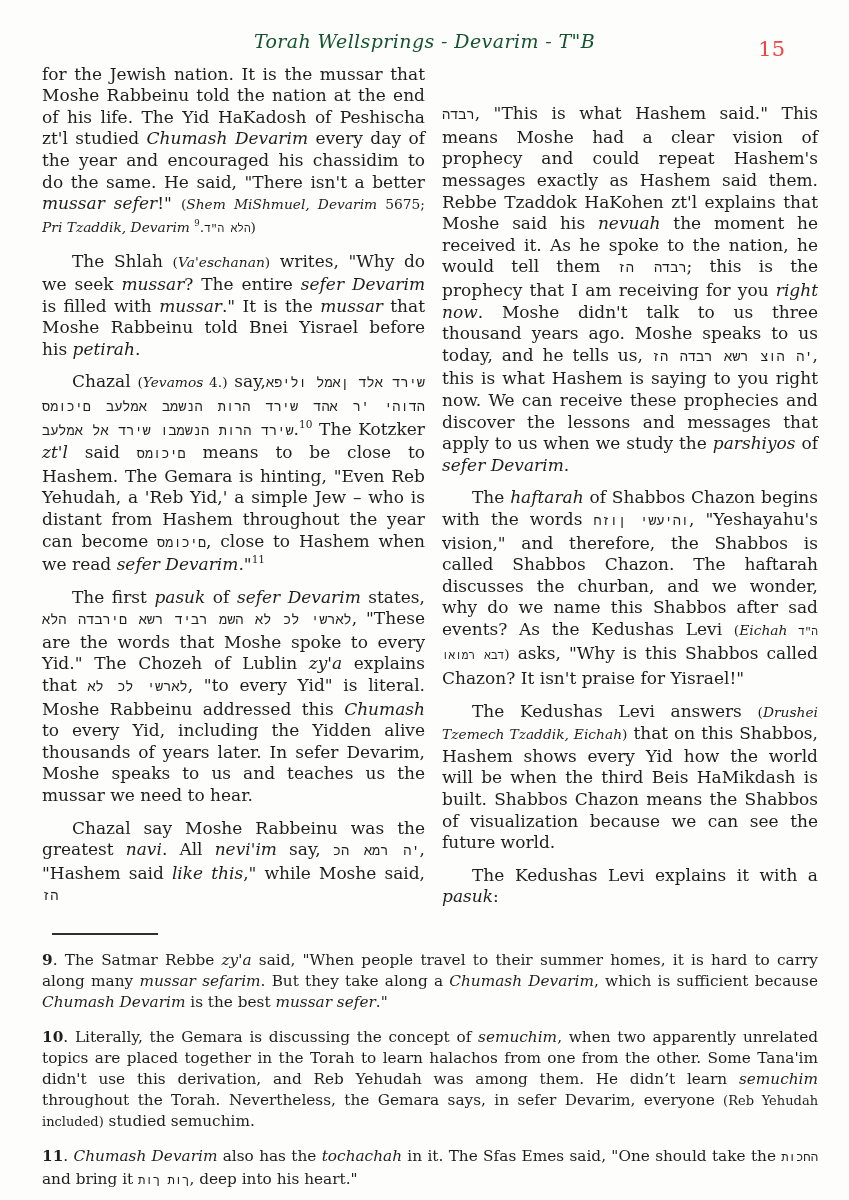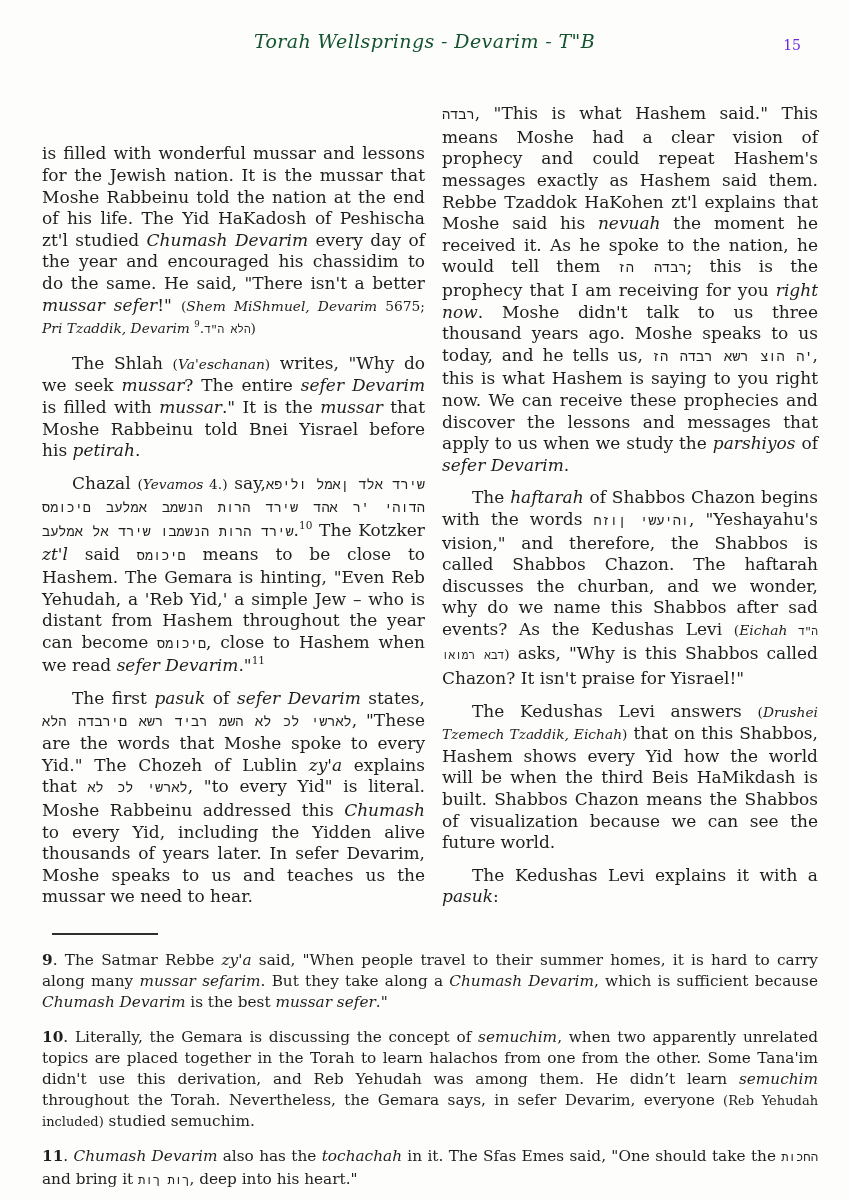--- a/index.html
+++ b/index.html
@@ -3,21 +3,21 @@
 <meta charset="utf-8">
 <style>
   html,body { margin:0; padding:0; background:#e8e8e8; }
   .page {
     width:849px; height:1200px; margin:0 auto; background:#fefefdf8;
     background:#fdfdfc; color:#1e1e1e; position:relative; box-sizing:border-box;
     font-family:"DejaVu Serif", serif; overflow:hidden;
   }
   .header { padding-top:30px; text-align:center; }
   .doc-title { font-style:italic; font-size:19px; letter-spacing:0.4px; color:#14532d; }
-  .page-number { position:absolute; top:37px; right:48px; font-size:14px; color:#6d28d9; }
+  .page-number { position:absolute; top:37px; right:64px; font-size:21px; color:#ef4444; }
 
   .cols { display:flex; padding:0 31px 0 42px; margin-top:15px; height:852px; overflow:hidden;align-items:flex-end; }
   .col { box-sizing:border-box; }
   .col-left { width:383px; margin-right:17px; }
   .col-right { width:376px; }
 
   p.body { font-size:17px; line-height:21.6px; text-align:justify; margin:0 0 11px 0; }
   p.indent { text-indent:30px; }
   .cite { font-size:13.8px; }
   .hb { font-family:Liberation Mono, monospace; font-size:0.8em; unicode-bidi:bidi-override; direction:ltr; }
@@ -43,20 +43,21 @@
     <span class="page-number">15</span>
   </div>
 
   <div class="cols">
 
     <div class="col col-left">
       <p class="body">is filled with wonderful mussar and lessons for the Jewish nation. It is the mussar that Moshe Rabbeinu told the nation at the end of his life. The Yid HaKadosh of Peshischa zt'l studied <i>Chumash Devarim</i> every day of the year and encouraged his chassidim to do the same. He said, "There isn't a better <i>mussar sefer</i>!" <span class="cite">(<i>Shem MiShmuel, Devarim</i> 5675; <i>Pri Tzaddik, Devarim</i> <sup>9</sup>.<span class="hb">ד"ה אלה</span>)</span></p>
       <p class="body indent">The Shlah <span class="cite">(<i>Va'eschanan</i>)</span> writes, "Why do we seek <i>mussar</i>? The entire <i>sefer Devarim</i> is filled with <i>mussar</i>." It is the <i>mussar</i> that Moshe Rabbeinu told Bnei Yisrael before his <i>petirah</i>.</p>
       <p class="body indent">Chazal <span class="cite">(<i>Yevamos</i> 4.)</span> say,<span class="hb">אפילו למאן דלא דריש סמוכים בעלמא במשנה תורה דריש דהא ר' יהודה בעלמא לא דריש ובמשנה תורה דריש</span>.<sup>10</sup> The Kotzker <i>zt'l</i> said <span class="hb">סמוכים</span> means to be close to Hashem. The Gemara is hinting, "Even Reb Yehudah, a 'Reb Yid,' a simple Jew – who is distant from Hashem throughout the year can become <span class="hb">סמוכים</span>, close to Hashem when we read <i>sefer Devarim</i>."<sup>11</sup></p>
       <p class="body indent">The first <i>pasuk</i> of <i>sefer Devarim</i> states, <span class="hb">אלה הדברים אשר דיבר משה אל כל ישראל</span>, "These are the words that Moshe spoke to every Yid." The Chozeh of Lublin <i>zy'a</i> explains that <span class="hb">אל כל ישראל</span>, "to every Yid" is literal. Moshe Rabbeinu addressed this <i>Chumash</i> to every Yid, including the Yidden alive thousands of years later. In sefer Devarim, Moshe speaks to us and teaches us the mussar we need to hear.</p>
+      <p class="body indent">Chazal say Moshe Rabbeinu was the greatest <i>navi</i>. All <i>nevi'im</i> say, <span class="hb">כה אמר ה'</span>, "Hashem said <i>like this</i>," while Moshe said, <span class="hb">זה</span></p>
     </div>
 
     <div class="col col-right">
       <p class="body"><span class="hb">הדבר</span>, "This is what Hashem said." This means Moshe had a clear vision of prophecy and could repeat Hashem's messages exactly as Hashem said them. Rebbe Tzaddok HaKohen zt'l explains that Moshe said his <i>nevuah</i> the moment he received it. As he spoke to the nation, he would tell them <span class="hb">זה הדבר</span>; this is the prophecy that I am receiving for you <i>right now</i>. Moshe didn't talk to us three thousand years ago. Moshe speaks to us today, and he tells us, <span class="hb">זה הדבר אשר צוה ה'</span>, this is what Hashem is saying to you right now. We can receive these prophecies and discover the lessons and messages that apply to us when we study the <i>parshiyos</i> of <i>sefer Devarim</i>.</p>
       <p class="body indent">The <i>haftarah</i> of Shabbos Chazon begins with the words <span class="hb">חזון ישעיהו</span>, "Yeshayahu's vision," and therefore, the Shabbos is called Shabbos Chazon. The haftarah discusses the churban, and we wonder, why do we name this Shabbos after sad events? As the Kedushas Levi <span class="cite">(<i>Eichah</i> <span class="hb">ד"ה ואומר אבד</span>)</span> asks, "Why is this Shabbos called Chazon? It isn't praise for Yisrael!"</p>
       <p class="body indent">The Kedushas Levi answers <span class="cite">(<i>Drushei Tzemech Tzaddik, Eichah</i>)</span> that on this Shabbos, Hashem shows every Yid how the world will be when the third Beis HaMikdash is built. Shabbos Chazon means the Shabbos of visualization because we can see the future world.</p>
       <p class="body indent">The Kedushas Levi explains it with a <i>pasuk</i>:</p>
     </div>
 
   </div>

